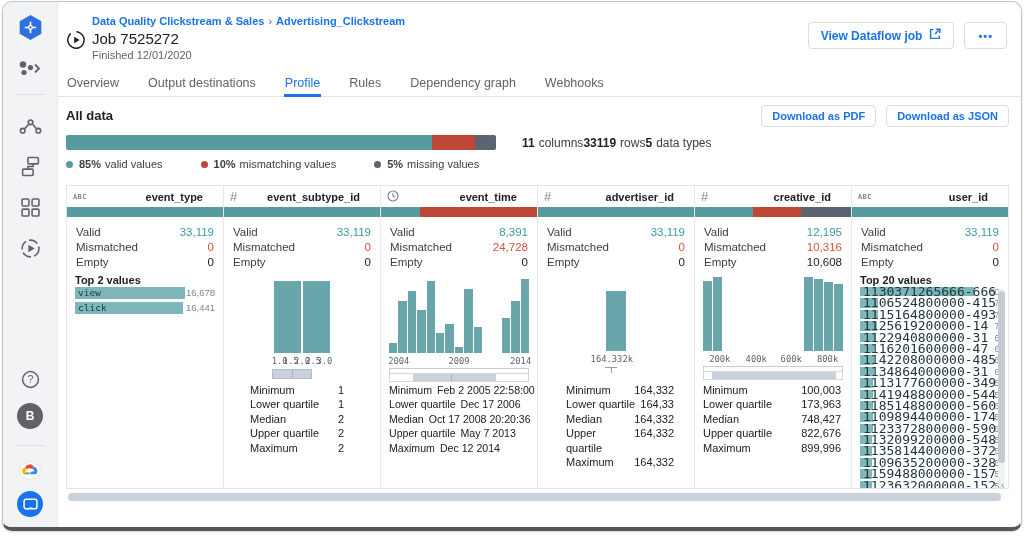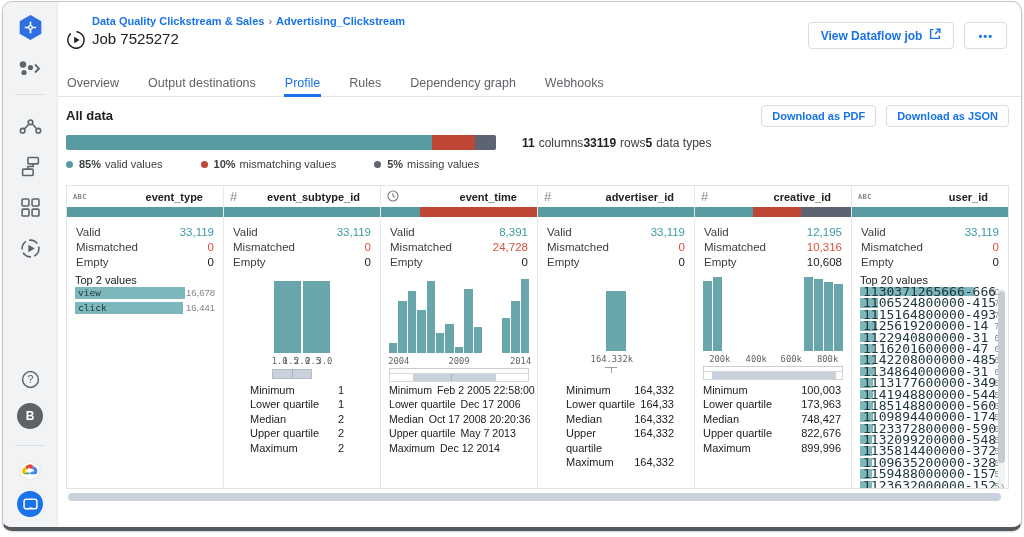--- a/index.html
+++ b/index.html
@@ -49,21 +49,21 @@
   .card-head{height:21px;display:flex;align-items:center;padding:0 6px;cursor:pointer;}
   .ti-abc{font-family:"DejaVu Sans Mono",monospace;font-size:7px;font-weight:700;color:#80868b;letter-spacing:.4px;}
   .ti-num{font-size:13px;color:#80868b;font-weight:400;}
   .card-name{flex:1;text-align:right;font-size:11px;font-weight:700;color:#202124;padding-right:14px;white-space:nowrap;overflow:hidden;}
   .qbar{height:10px;display:flex;}
   .cstats{padding:8px 9px 0;}
   .cs-row{display:flex;justify-content:space-between;font-size:11.5px;line-height:15px;color:#3c4043;}
   .v-teal{color:#3d9aa1;}.v-red{color:#d9503c;}.v-dark{color:#202124;}
   .card-body{flex:1;position:relative;overflow:hidden;margin-top:3px;}
   
-  .tv-title{font-size:11px;font-weight:400;color:#202124;padding:0 8px;line-height:14px;}
+  .tv-title{font-size:11px;font-weight:700;color:#202124;padding:0 8px;line-height:14px;}
   .tv-row{position:relative;margin:0 8px 2px;height:13px;cursor:pointer;}
   .tv-row.compact{height:10.4px;margin:0 18px 1px 8px;}
   .tv-bar{position:absolute;left:0;top:0;bottom:1px;background:#7db7bb;}
   .tv-label{position:absolute;left:3px;top:0;font-family:"DejaVu Sans Mono",monospace;font-size:9.5px;line-height:12px;color:#1d3a3d;white-space:nowrap;}
   .compact .tv-label{font-size:13px;line-height:10px;color:#20383b;}
   .tv-count{position:absolute;right:0;top:0;font-size:9.5px;color:#80868b;line-height:12px;}
   .compact .tv-count{font-size:8.5px;line-height:10px;right:-14px;}
   .tv-list{overflow:hidden;height:202px;}
   .vscroll{position:absolute;right:3px;top:16px;bottom:4px;width:7px;background:#f1f3f4;border-radius:4px;cursor:pointer;}
   .vthumb{position:absolute;left:0;right:0;top:2px;height:88%;background:#c7ccd2;border-radius:4px;}
@@ -182,20 +182,21 @@
       <span class="job-icon">
         <svg width="20" height="20" viewBox="0 0 20 20">
             <circle cx="10" cy="10" r="8.2" fill="none" stroke="#202124" stroke-width="1.5" stroke-dasharray="42 6" transform="rotate(-65 10 10)"></circle>
             <path d="M8.2 6.8 L13.6 10 L8.2 13.2 Z" fill="#202124"></path>
           </svg>
       </span>
       <div class="crumbs">
         <span class="crumb">Data Quality Clickstream &amp; Sales</span><span class="crumb-sep">›</span><span class="crumb">Advertising_Clickstream</span>
       </div>
       <div class="job-title">Job 7525272</div>
+      <div class="job-status">Finished 12/01/2020</div>
       <div class="head-btns">
         <button class="btn">
           <span>View Dataflow job</span>
           <span>
             <svg width="12" height="12" viewBox="0 0 11 11" fill="none" stroke="#1a73e8" stroke-width="1.3">
                 <path d="M4 1.5 H1.5 V9.5 H9.5 V7"></path>
                 <path d="M6.2 1 H10 V4.8"></path>
                 <path d="M10 1 L5.6 5.4"></path>
               </svg>
           </span>

